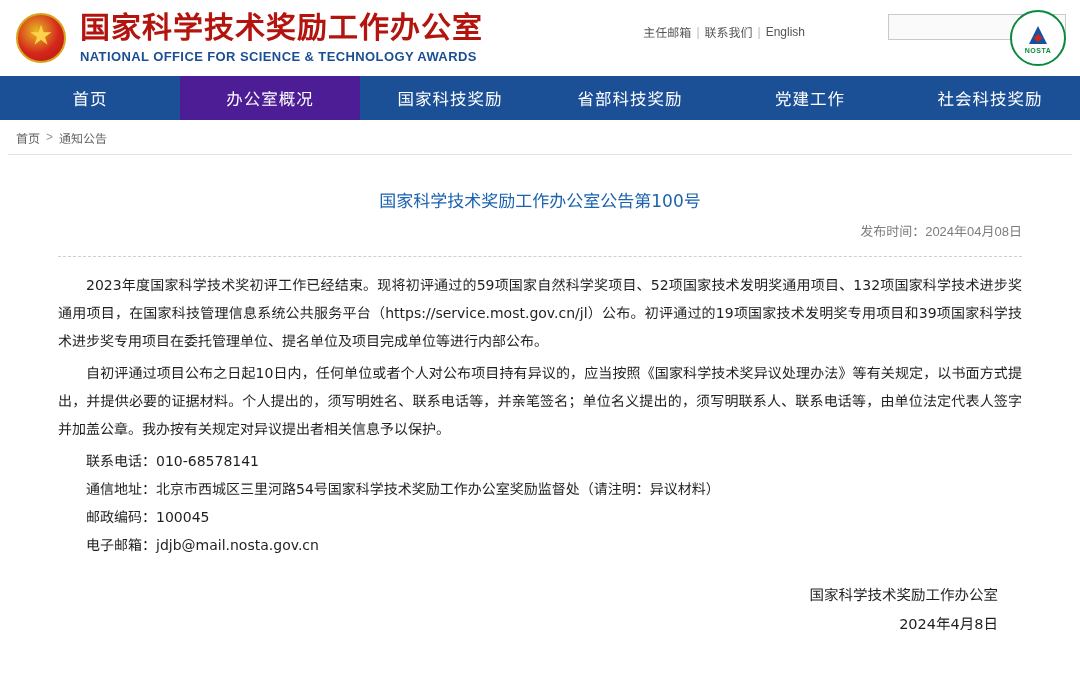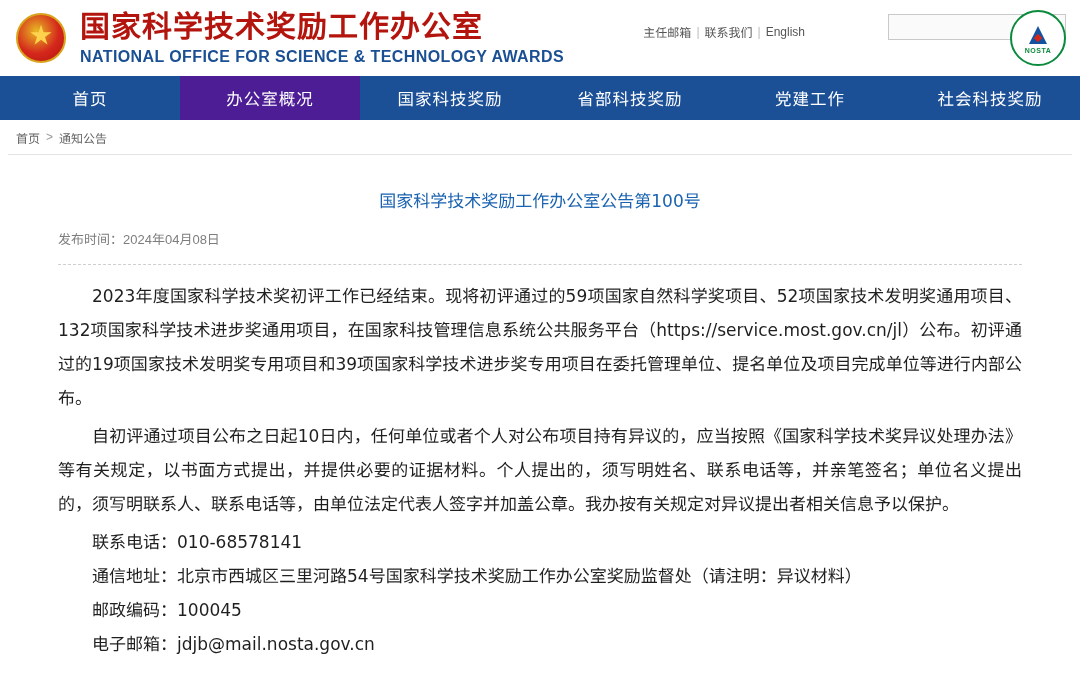--- a/index.html
+++ b/index.html
@@ -57,21 +57,21 @@
   }
   .title-cn {
     font-family: "DejaVu Sans", sans-serif;
     font-size: 30px;
     font-weight: 700;
     color: #b3150e;
     letter-spacing: 1px;
   }
   .title-en {
     margin-top: 7px;
-    font-size: 16px;
+    font-size: 13px;
     font-weight: 700;
     color: #1a4f93;
     letter-spacing: 0.4px;
   }
 
   .header-right {
     position: absolute;
     right: 14px;
     top: 6px;
     display: flex;
@@ -215,34 +215,34 @@
   }
   .doc-title {
     text-align: center;
     margin-top: 32px;
     font-size: 17px;
     color: #1b63b0;
     font-family: "DejaVu Sans", sans-serif;
     font-weight: 400;
   }
   .doc-meta {
-    text-align: left;
-    margin-top: 17px;
+    text-align: right;
+    margin-top: 9px;
     font-size: 13px;
     color: #7d7d7d;
   }
   .divider {
     margin: 16px 0 0 0;
     border: 0;
     border-top: 1px dashed #cfcfcf;
   }
   .body {
     margin-top: 14px;
     font-family: "DejaVu Sans", sans-serif;
-    font-size: 17px;
+    font-size: 14px;
     color: #1f1f1f;
     line-height: 2.0;
   }
   .para {
     text-indent: 2em;
     margin: 0 0 4px 0;
     text-align: justify;
   }
   .line {
     margin: 0;

